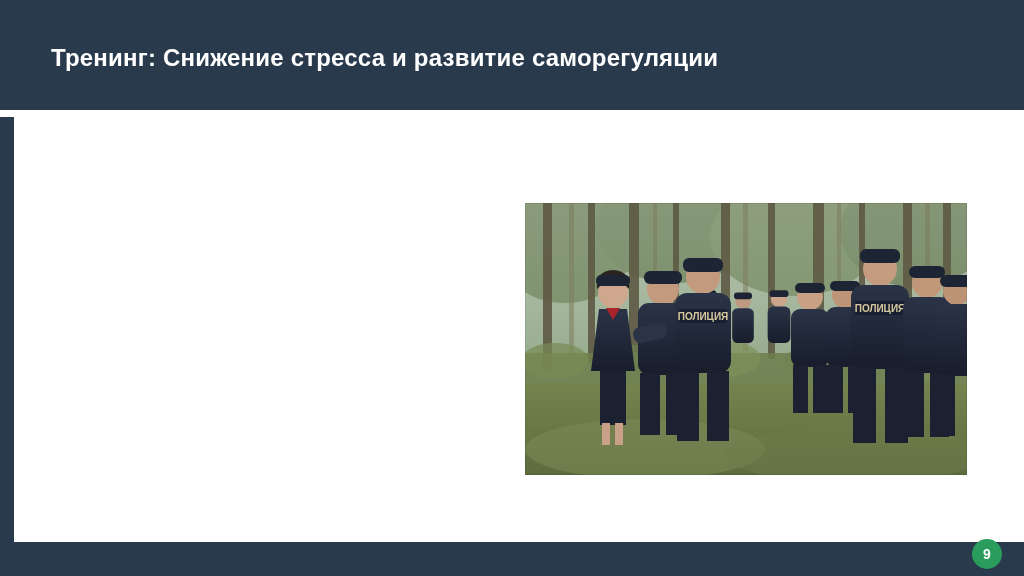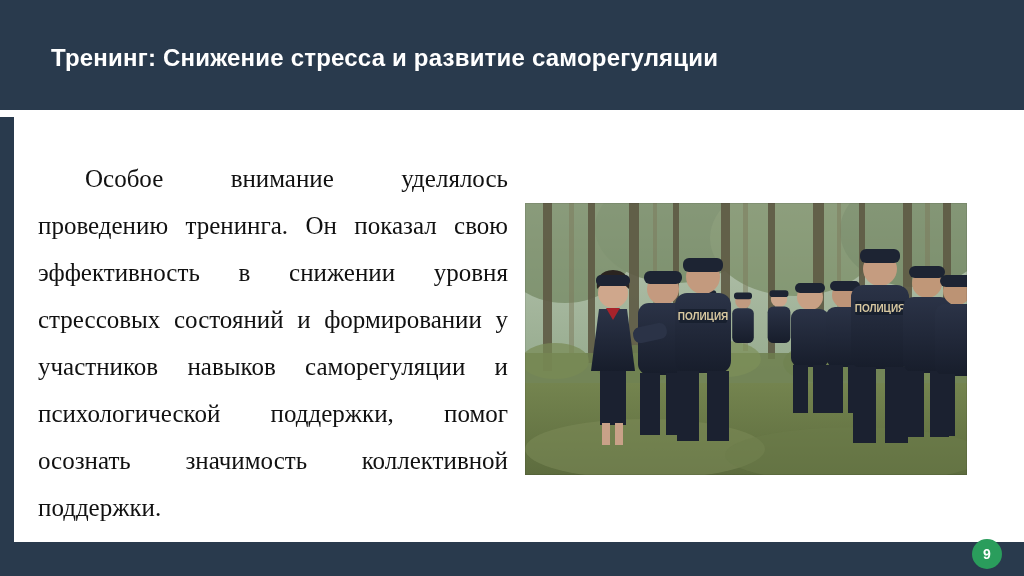--- a/index.html
+++ b/index.html
@@ -111,21 +111,20 @@
 <body>
 
 <div class="slide">
 
   <div class="header-band">
     <div class="header-title">Тренинг: Снижение стресса и развитие саморегуляции</div>
   </div>
 
   <div class="left-bar"></div>
 
-  <div class="body-text">Особое внимание уделялось проведению тренинга. Он показал свою эффективность в снижении уровня стрессовых состояний и формировании у участников навыков саморегуляции и психологической поддержки, помог осознать значимость коллективной поддержки.</div>
 
   <div class="photo-frame">
     <svg class="photo-svg" viewBox="0 0 442 272" preserveAspectRatio="xMidYMid slice">
       <defs>
         <linearGradient id="skyGrad" x1="0" y1="0" x2="0" y2="1">
           <stop offset="0%" stop-color="#b9c6b2"></stop>
           <stop offset="55%" stop-color="#9aae92"></stop>
           <stop offset="100%" stop-color="#7d9073"></stop>
         </linearGradient>
         <linearGradient id="groundGrad" x1="0" y1="0" x2="0" y2="1">

